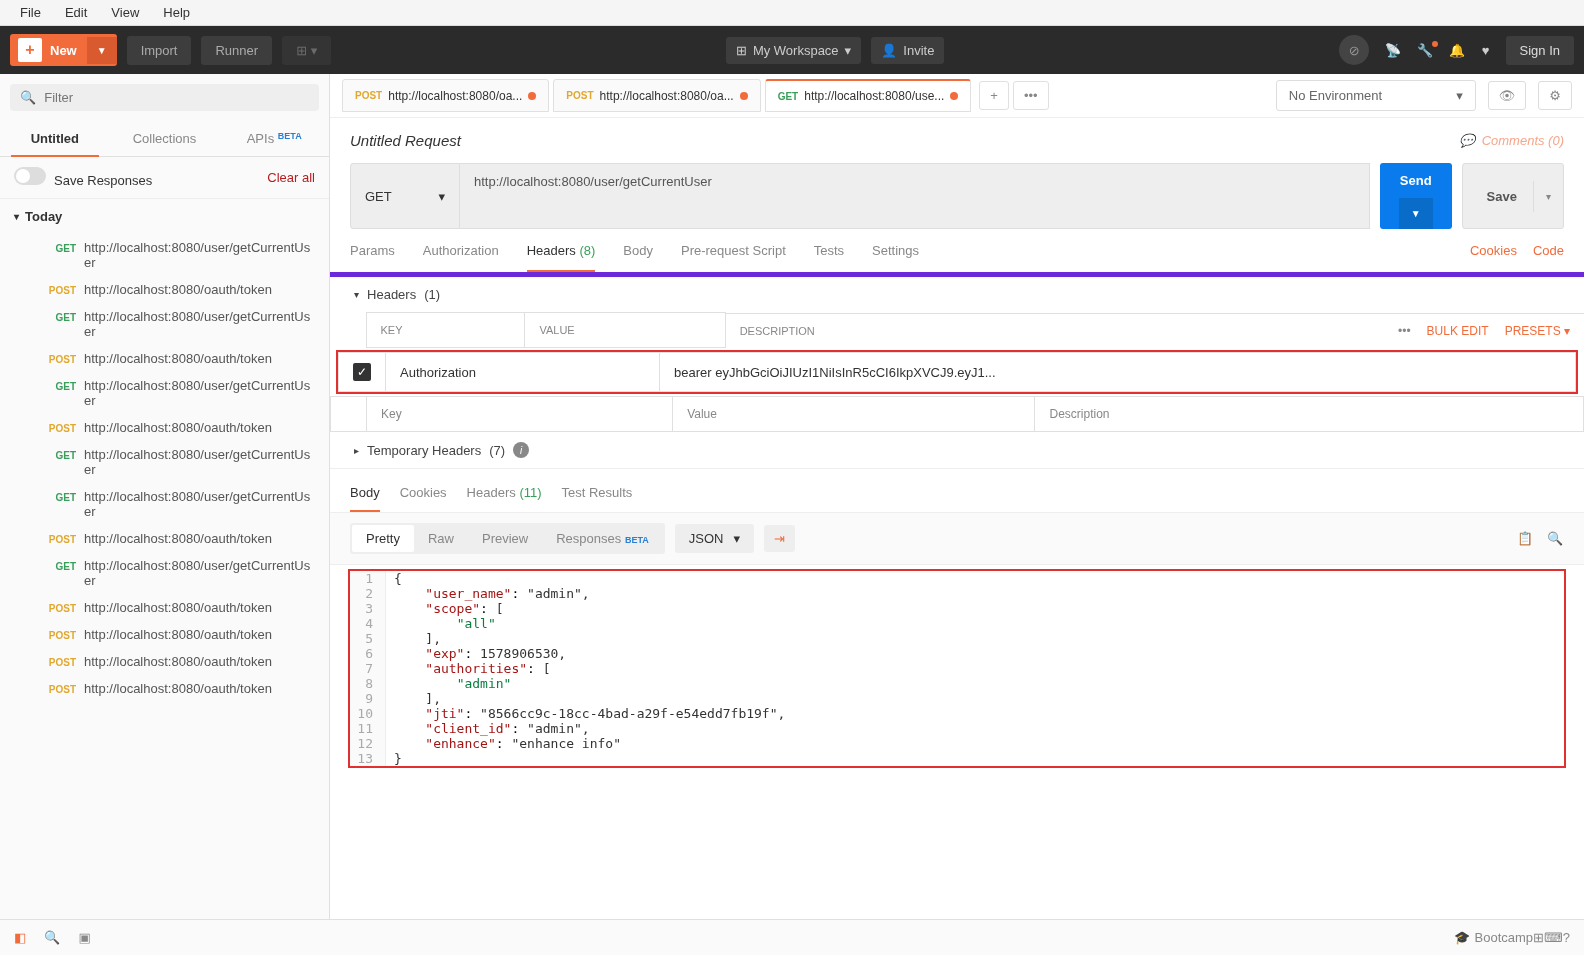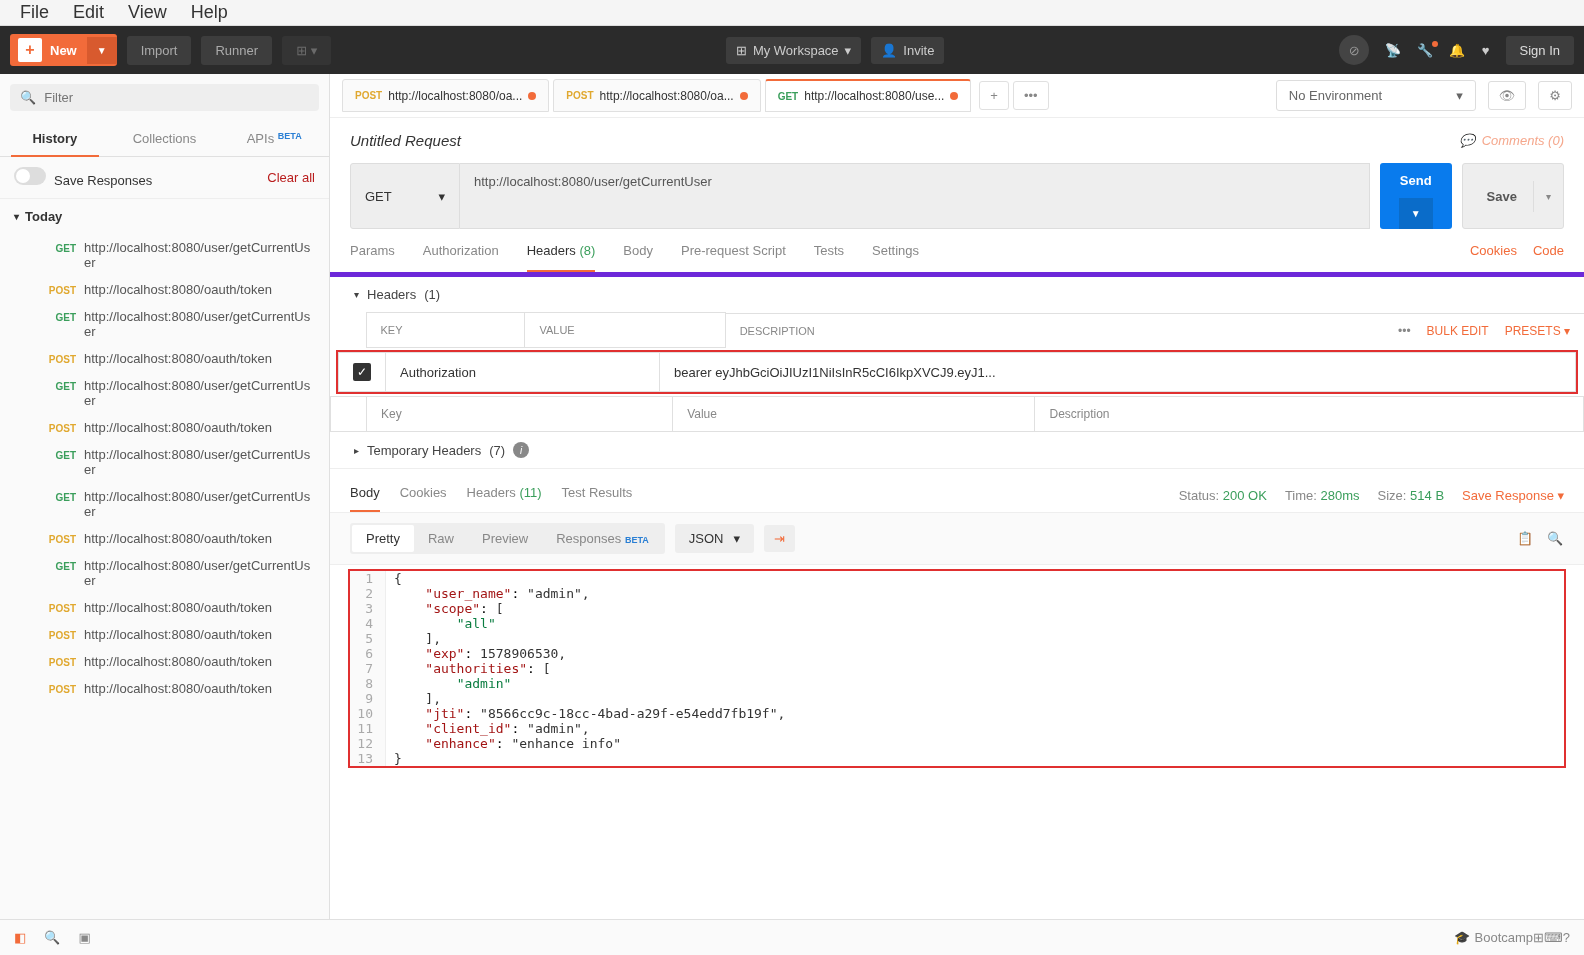--- a/index.html
+++ b/index.html
@@ -1,19 +1,19 @@
 <!DOCTYPE html>
 <html><head>
 <meta charset="utf-8">
 <style>
 * { box-sizing: border-box; margin: 0; padding: 0; }
 body { font-family: -apple-system, "Segoe UI", Arial, sans-serif; font-size: 13px; background: #fff; color: #333; overflow: hidden; height: 955px; width: 1584px; }
 
 
-.menubar { height: 26px; background: #f5f5f5; border-bottom: 1px solid #ddd; display: flex; align-items: center; padding: 0 8px; font-size: 18px; }
+.menubar { height: 26px; background: #f5f5f5; border-bottom: 1px solid #ddd; display: flex; align-items: center; padding: 0 8px; font-size: 13px; }
 .menubar span { padding: 0 12px; cursor: default; }
 
 
 .topbar { height: 48px; background: #2b2b2b; display: flex; align-items: center; padding: 0 10px; color: #ccc; gap: 10px; }
 .btn-new { background: #f26b3a; color: #fff; display: flex; align-items: center; height: 32px; border-radius: 3px; overflow: hidden; }
 .btn-new .plus { width: 24px; height: 24px; background: #fff; color: #f26b3a; margin: 0 8px; font-weight: bold; display: flex; align-items: center; justify-content: center; border-radius: 2px; font-size: 16px; }
 .btn-new .lbl { padding-right: 10px; font-weight: 600; }
 .btn-new .drop { background: #d85a2e; padding: 8px 10px; font-size: 10px; }
 .btn-dark { background: #3d3d3d; color: #aaa; padding: 7px 14px; border-radius: 3px; font-size: 13px; }
 .btn-disabled { opacity: 0.5; }
@@ -167,21 +167,21 @@
   </div>
 </div>
 
 <div class="main">
   <div class="sidebar">
     <div class="filter-box">
       <span>🔍</span>
       <input placeholder="Filter" style="">
     </div>
     <div class="sidetabs">
-      <div class="tab active">History</div>
+      <div class="tab active">Untitled</div>
       <div class="tab">Collections</div>
       <div class="tab"><span>APIs</span> <span class="beta">BETA</span></div>
     </div>
     <div class="saveresp">
       <span><span class="toggle-off"></span><span>Save Responses</span></span>
       <span class="clearall">Clear all</span>
     </div>
     <div class="today-hdr">
       <span class="caret">▾</span>
       <span>Today</span>
@@ -365,26 +365,20 @@
       <span>Temporary Headers</span>
       <span>(7)</span>
       <span class="info-circle">i</span>
     </div>
 
     <div class="resp-bar">
       <div class="rt active">Body</div>
       <div class="rt">Cookies</div>
       <div class="rt"><span>Headers</span> <span class="cnt">(11)</span></div>
       <div class="rt">Test Results</div>
-      <div class="resp-bar-right">
-        <span><span class="k">Status:</span> <span class="v">200 OK</span></span>
-        <span><span class="k">Time:</span> <span class="v">280ms</span></span>
-        <span><span class="k">Size:</span> <span class="v">514 B</span></span>
-        <span class="save-resp"><span>Save Response</span> ▾</span>
-      </div>
     </div>
 
     <div class="resp-tools">
       <div class="group">
         <div class="gi active">Pretty</div>
         <div class="gi">Raw</div>
         <div class="gi">Preview</div>
         <div class="gi"><span>Responses</span> <span class="beta">BETA</span></div>
       </div>
       <div class="fmt">

